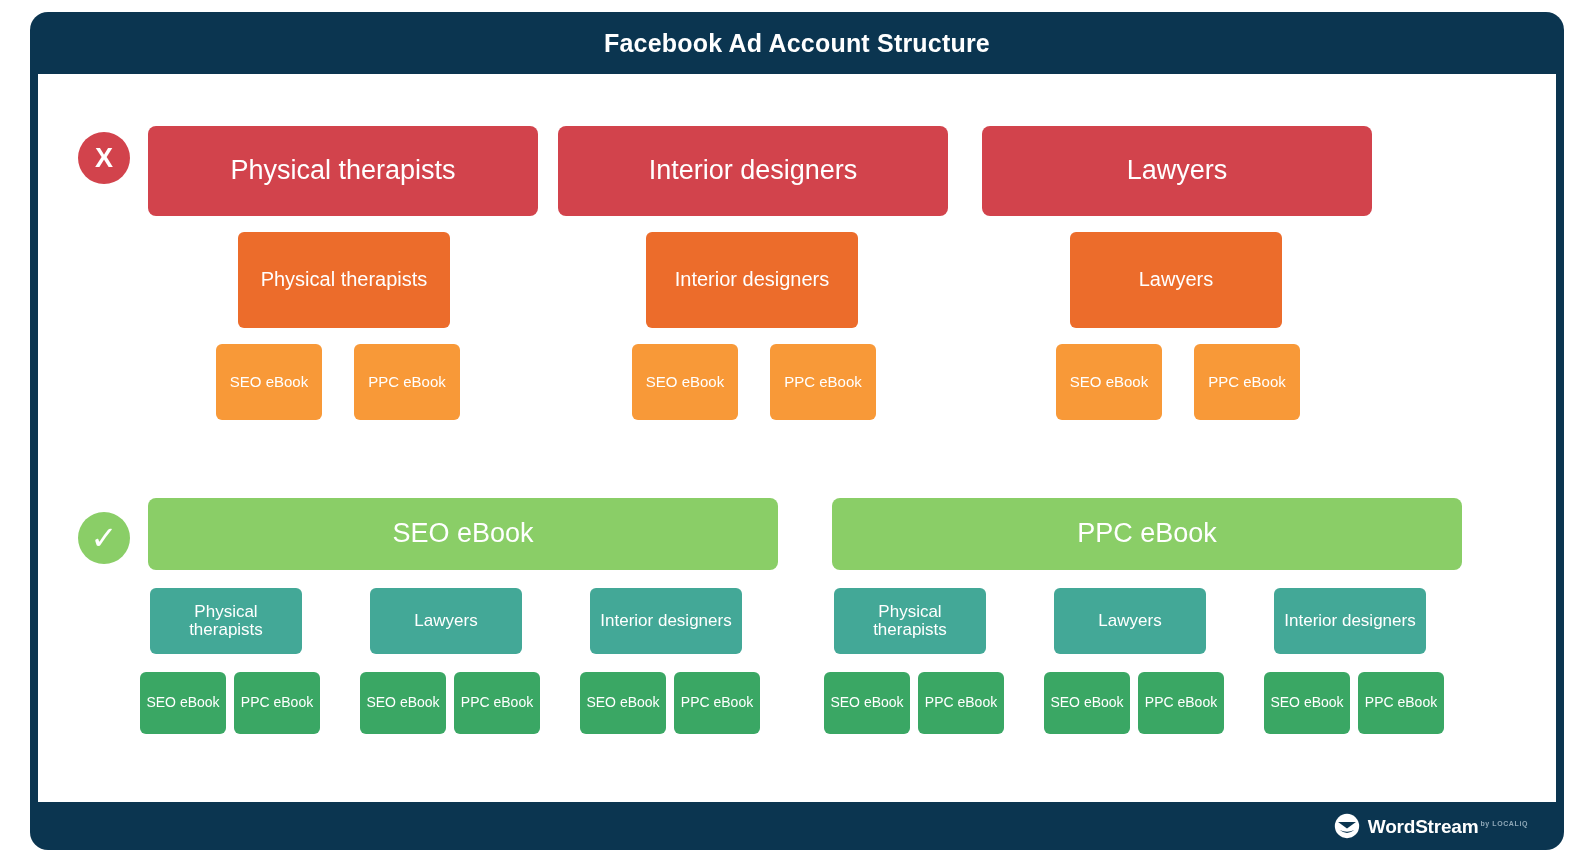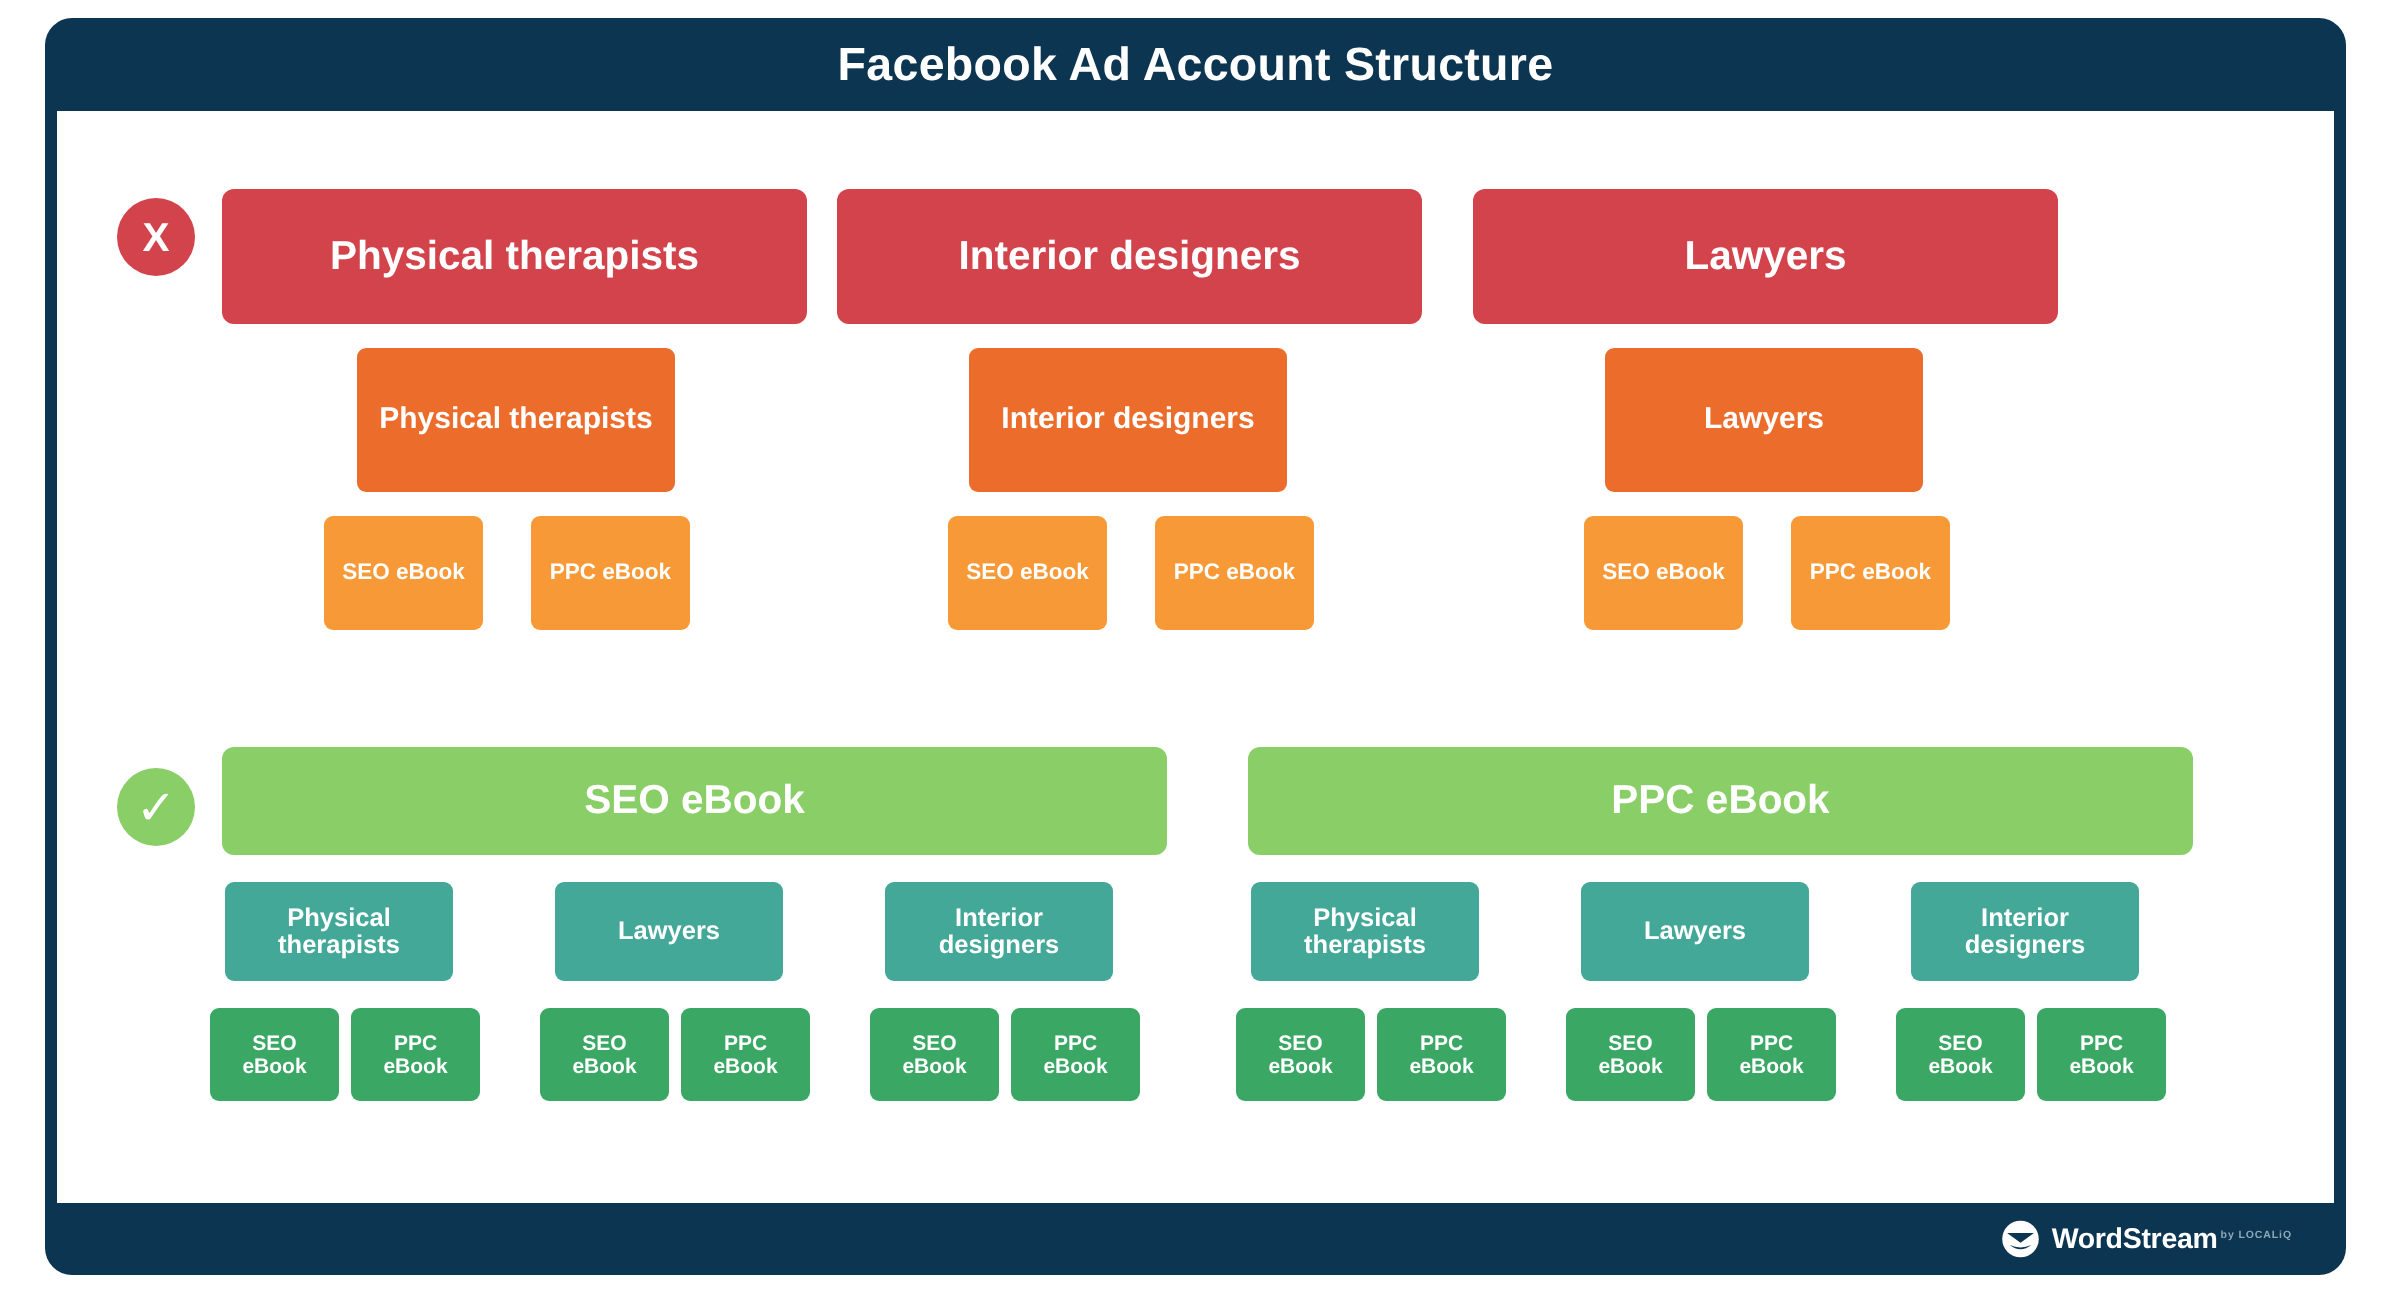--- a/index.html
+++ b/index.html
@@ -26,21 +26,21 @@
 
   .header {
     height: 62px;
     flex: 0 0 62px;
     display: flex;
     align-items: center;
     justify-content: center;
   }
   .header-title {
     color: #ffffff;
-    font-size: 31px;
+    font-size: 25px;
     font-weight: bold;
     letter-spacing: 0.2px;
   }
 
   .panel {
     position: relative;
     margin: 0 8px;
     flex: 1 1 auto;
     background: #ffffff;
     overflow: hidden;
@@ -91,21 +91,21 @@
   .badge-check .badge-glyph { font-size: 32px; font-weight: normal; }
 
   
   .node {
     position: absolute;
     display: flex;
     align-items: center;
     justify-content: center;
     text-align: center;
     color: #ffffff;
-    font-weight: bold;
+    font-weight: normal;
     border-radius: 6px;
     line-height: 1.08;
     padding: 18px 6px;
   }
 
   .lvl-campaign-bad { background: #d2434c; font-size: 27px; border-radius: 8px; }
   .lvl-adset-bad    { background: #ec6c2b; font-size: 20px; }
   .lvl-ad-bad       { background: #f89938; font-size: 15px; }
 
   .lvl-campaign-good { background: #8ace67; font-size: 27px; border-radius: 8px; }

